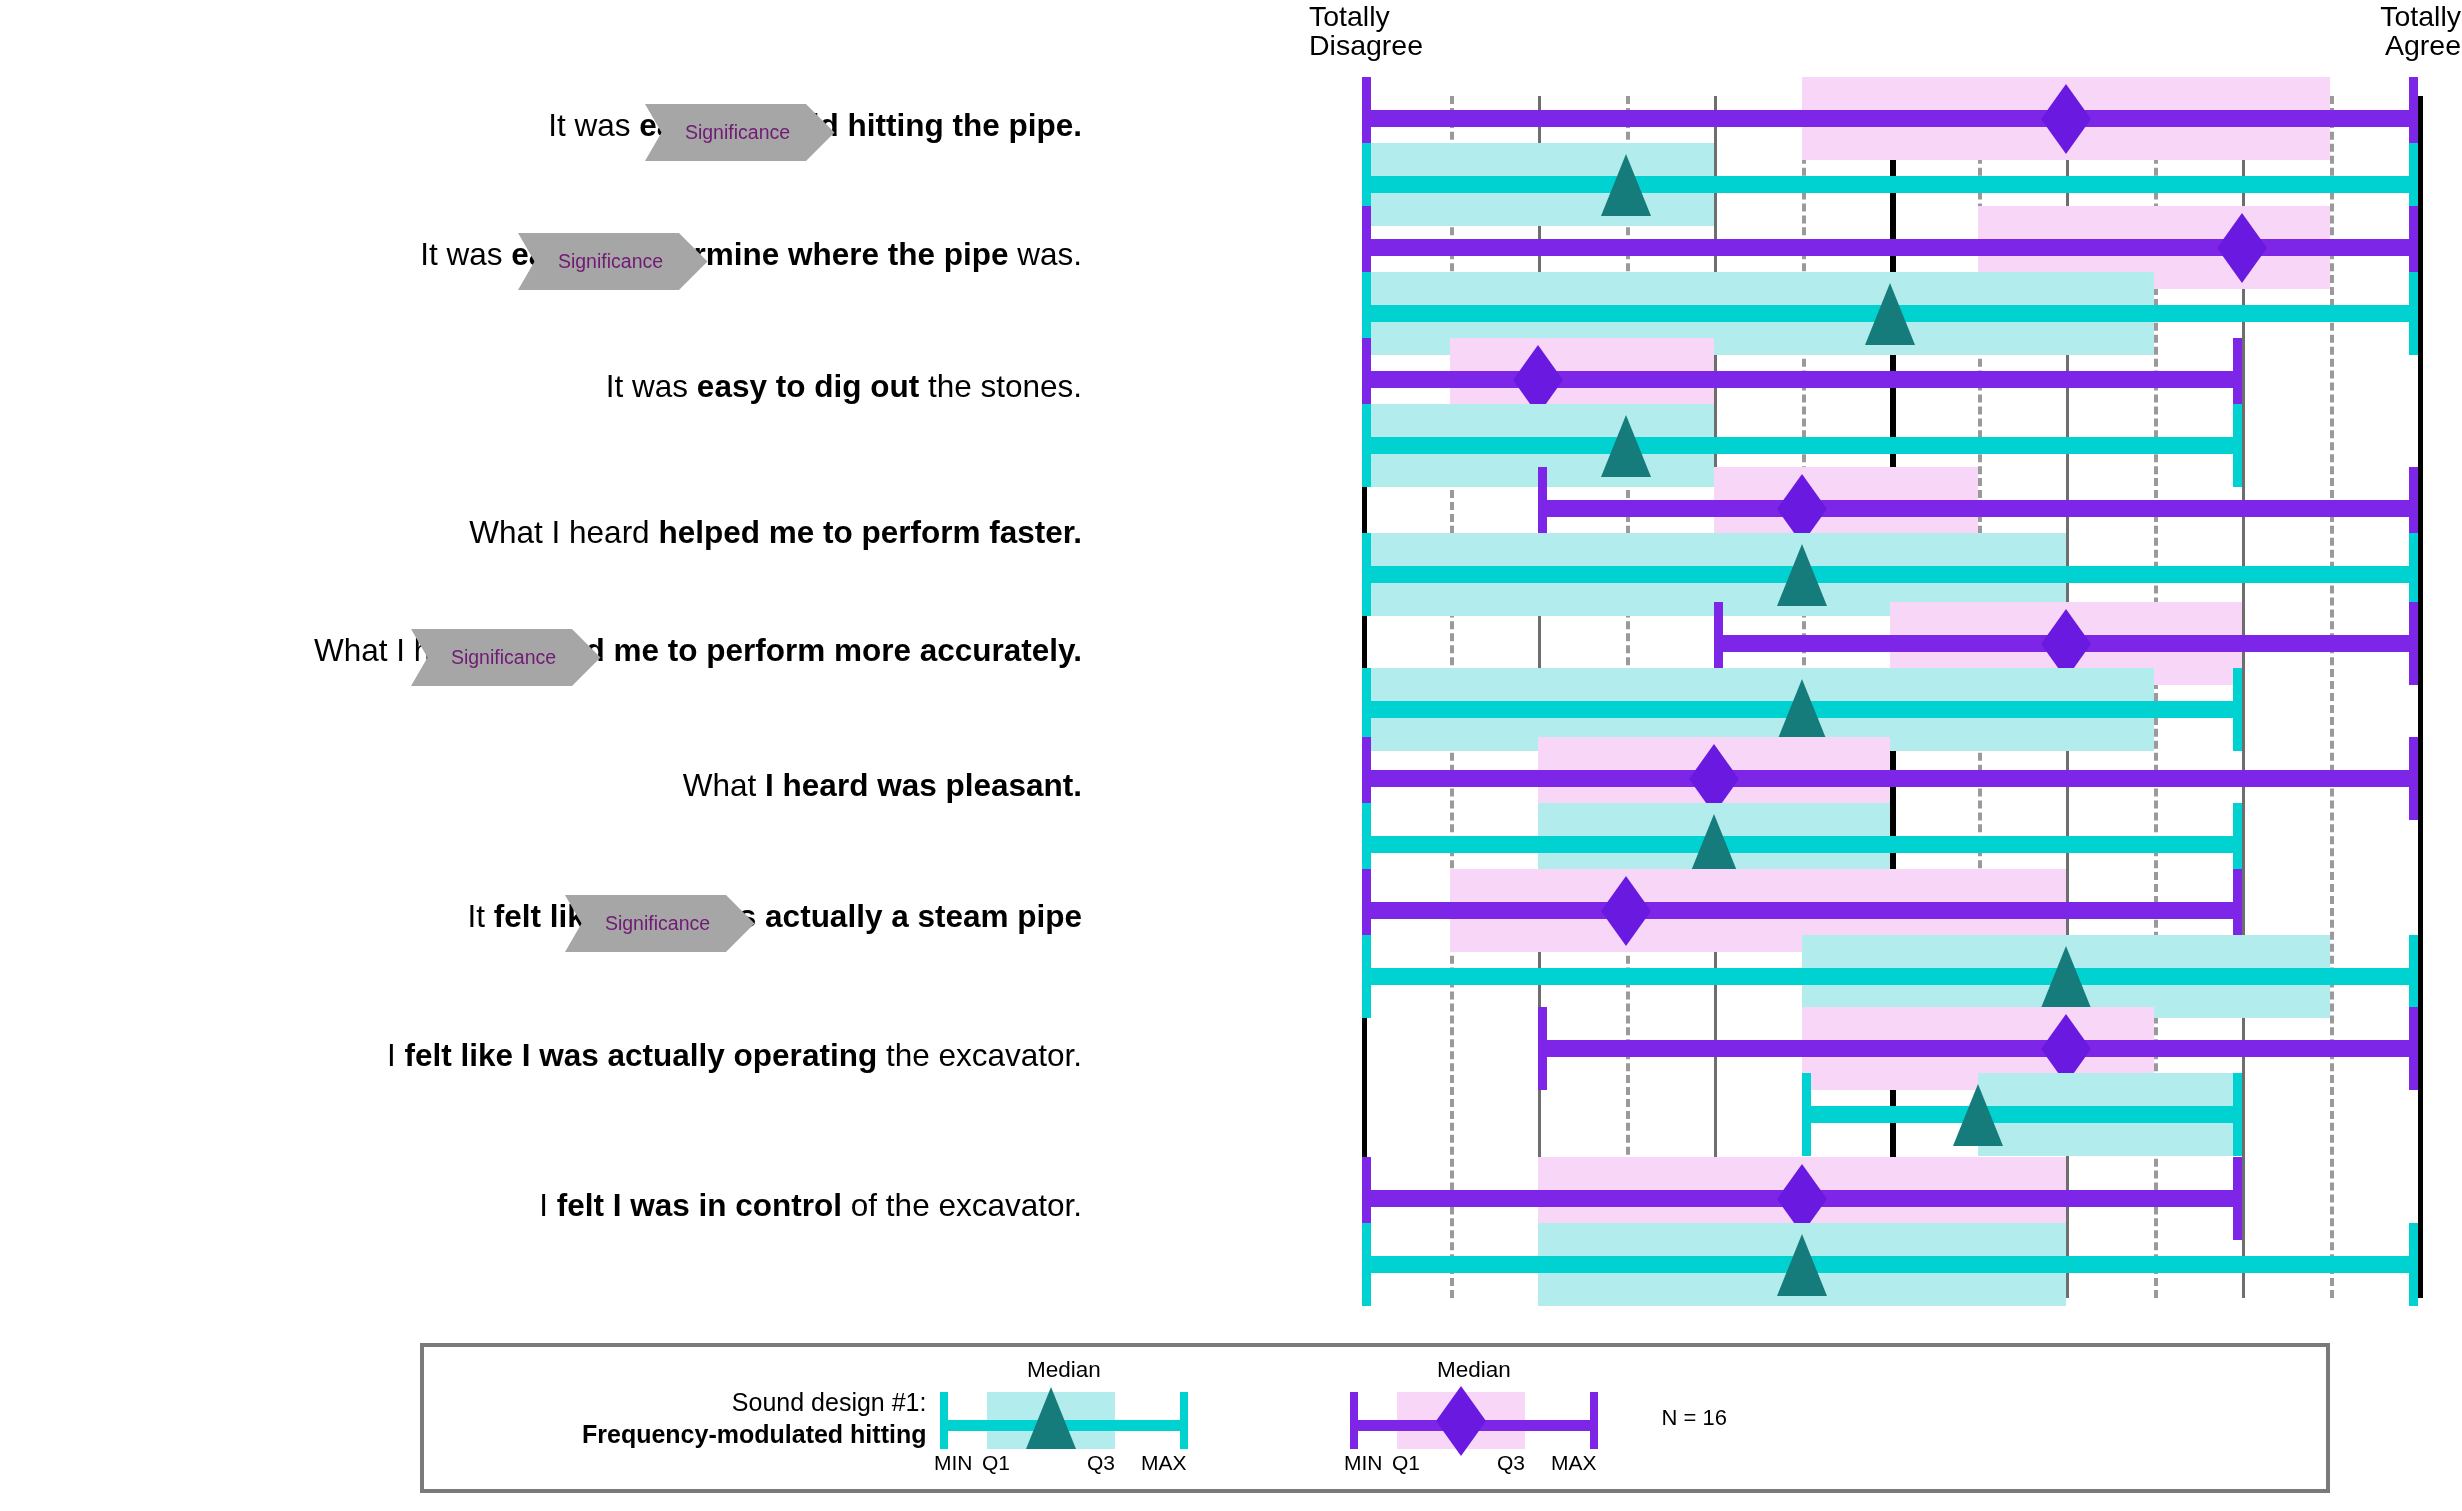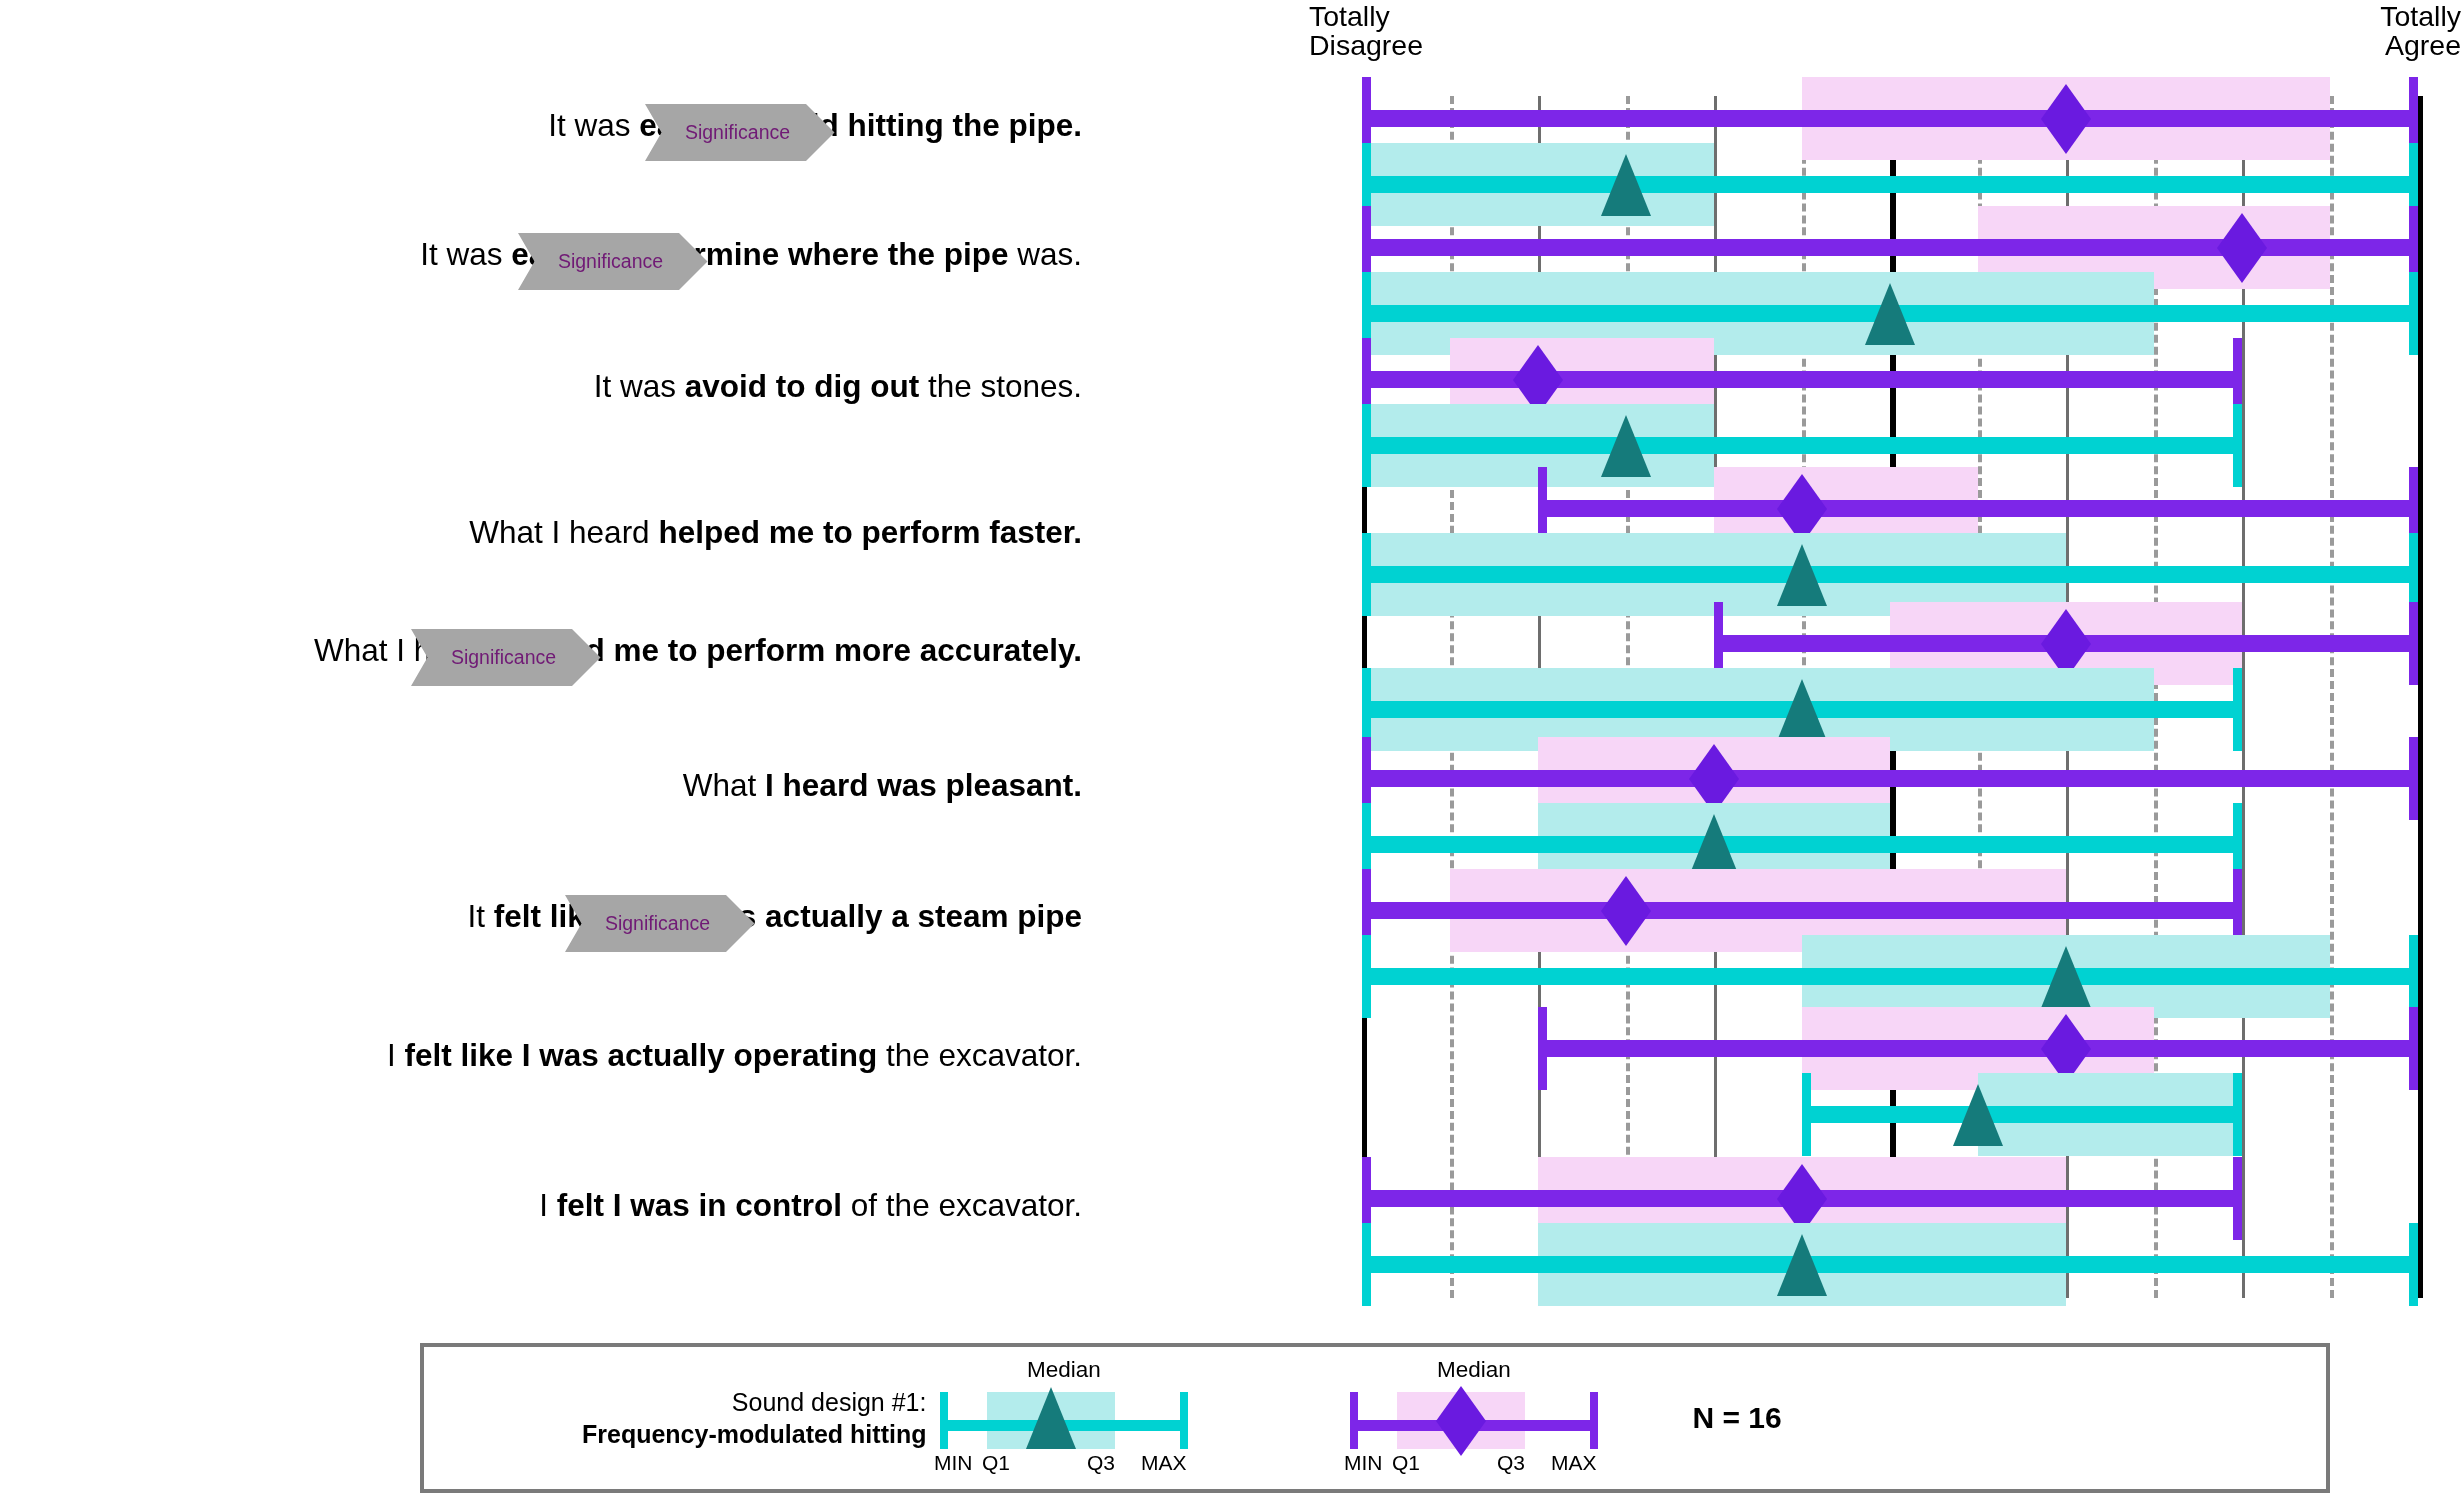--- a/index.html
+++ b/index.html
@@ -105,36 +105,36 @@
   }
   .legend-text .b{font-weight:bold;}
   .legend-box{position:relative;width:248px;height:113px;margin:0 13.5px;}
   .lb-median{position:absolute;top:-4.5px;left:0;width:100%;text-align:center;font-size:22.5px;}
   .lb-area{position:absolute;left:0;right:0;top:30px;height:57px;}
   .lb-iqr{position:absolute;left:47px;width:128px;top:0;height:100%;}
   .lb-line{position:absolute;left:4.5px;right:4.5px;top:28.5px;height:11.3px;}
   .lb-cap{position:absolute;top:0;height:100%;width:8.3px;}
   .lb-tick{position:absolute;top:89px;left:0;right:0;font-size:21px;}
   .lb-tick span{position:absolute;}
-  #n-value{font-size:30px;font-weight:bold;margin-left:81px;}
+  #n-value{font-size:22px;font-weight:normal;margin-left:50px;}
 </style>
 </head>
 <body>
 
 <div class="axis-label" id="axis-left-label">Totally
 Disagree</div>
 <div class="axis-label" id="axis-right-label">Totally
 Agree</div>
 
 <div id="labels">
     <div class="qlabel" style="top: 107px;"><span>It was </span><b>easy to avoid hitting the pipe.</b></div>
     <div class="sig" style="top: 104px; left: 645px; width: 164px;">Significance</div>
     <div class="qlabel" style="top: 236px;"><span>It was </span><b>easy to determine where the pipe</b><span> was.</span></div>
     <div class="sig" style="top: 233px; left: 518px; width: 164px;">Significance</div>
-    <div class="qlabel" style="top: 368px;"><span>It was </span><b>avoid to dig out</b><span> the stones.</span></div>
+    <div class="qlabel" style="top: 368px;"><span>It was </span><b>easy to dig out</b><span> the stones.</span></div>
     <div class="qlabel" style="top: 514px;"><span>What I heard </span><b>helped me to perform faster.</b></div>
     <div class="qlabel" style="top: 632px;"><span>What I heard </span><b>helped me to perform more accurately.</b></div>
     <div class="sig" style="top: 629px; left: 411px; width: 164px;">Significance</div>
     <div class="qlabel" style="top: 767px;"><span>What </span><b>I heard was pleasant.</b></div>
     <div class="qlabel" style="top: 898px;">
       <div><span>It </span><b>felt like there was actually a steam pipe</b></div>
     </div>
     <div class="sig" style="top: 895px; left: 565px; width: 164px;">Significance</div>
     <div class="qlabel" style="top: 1037px;"><span>I </span><b>felt like I was actually operating</b><span> the excavator.</span></div>
     <div class="qlabel" style="top: 1187px;"><span>I </span><b>felt I was in control</b><span> of the excavator.</span></div>

